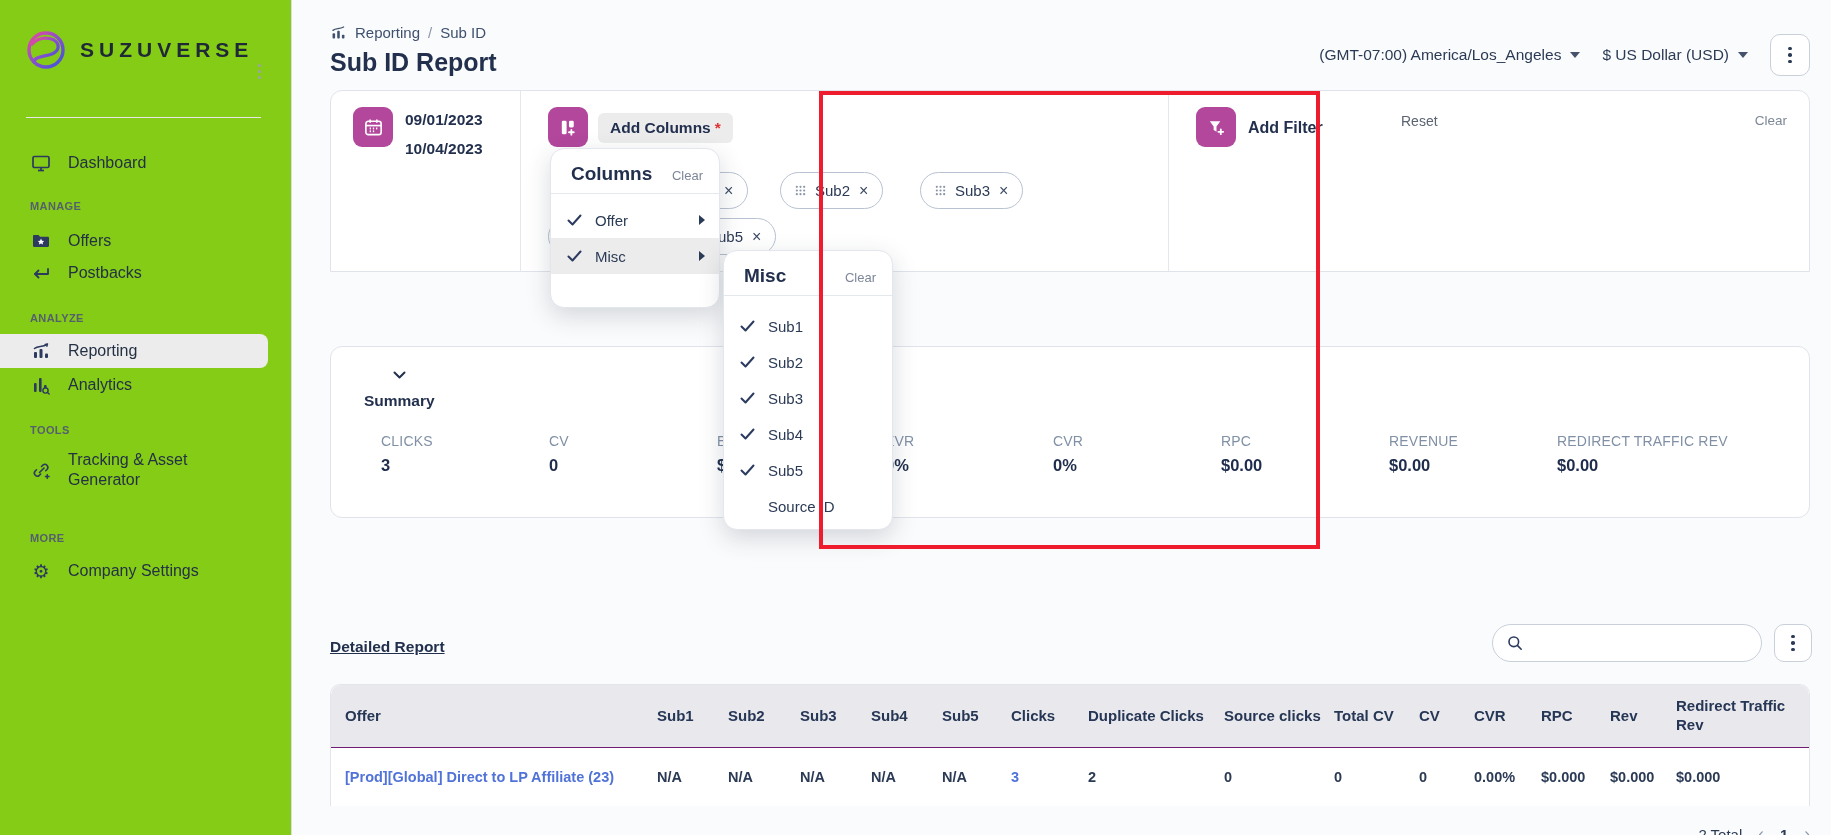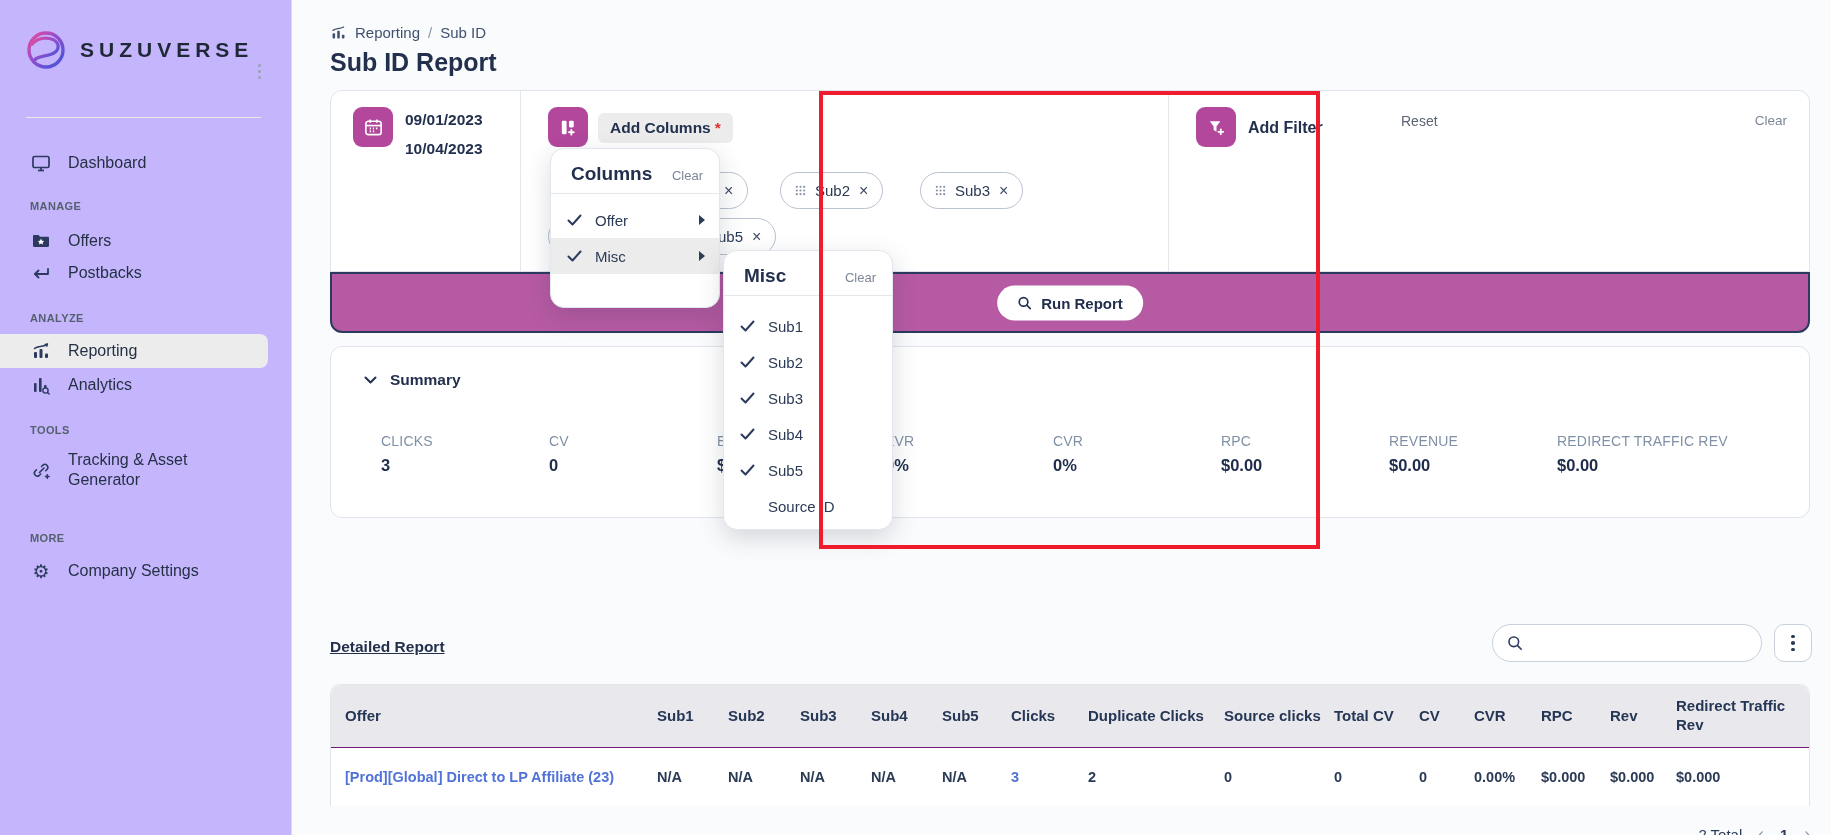--- a/index.html
+++ b/index.html
@@ -1,21 +1,21 @@
 <!DOCTYPE html>
 <html><head>
 <meta charset="utf-8">
 <style>
   * { margin:0; padding:0; box-sizing:border-box; }
   html,body { background:#fff; }
   body { font-family:"Liberation Sans", sans-serif; color:#26344f; }
   #app { position:relative; width:1831px; height:835px; overflow:hidden; background:#fafbfc; }
 
   
-  .sidebar { position:absolute; left:0; top:0; width:292px; height:835px; background:#c4b5fd; border-right:1px solid #d9dce1; }
+  .sidebar { position:absolute; left:0; top:0; width:292px; height:835px; background:#84cc16; border-right:1px solid #d9dce1; }
   .logo-row { position:absolute; left:24px; top:28px; display:flex; align-items:center; gap:12px; }
   .brand { font-size:21px; font-weight:bold; letter-spacing:5px; color:#1e2836; }
   .side-divider { position:absolute; left:26px; right:30px; top:117px; border-top:1px solid #e8e8e8; }
   .side-handle { position:absolute; left:258px; top:64px; display:flex; flex-direction:column; gap:3px; }
   .side-handle i { width:3px; height:3px; border-radius:50%; background:#9aa3af; }
   .nav-item { position:absolute; left:0; display:flex; align-items:center; gap:16px; padding-left:30px; height:34px; width:268px; font-size:16px; color:#243145; cursor:pointer; }
   .nav-item.active { background:#ececec; border-radius:0 8px 8px 0; }
   .nav-item .lbl { line-height:1.25; }
   .sec-label { position:absolute; left:30px; font-size:11px; font-weight:600; letter-spacing:.4px; color:#55606e; }
   .nav-ico { width:22px; display:flex; justify-content:center; flex:none; }
@@ -60,21 +60,21 @@
   .menu-row.hl { background:#ececec; }
   .menu-row .grow { flex:1; }
   .arr-r { width:0; height:0; border-top:5px solid transparent; border-bottom:5px solid transparent; border-left:6px solid #2b3a55; }
   .chk { width:16px; flex:none; display:flex; }
   .chk.empty svg { visibility:hidden; }
   .cols-popup { left:258px; top:148px; width:170px; height:160px; z-index:10; }
   .misc-popup { left:431px; top:250px; width:170px; height:280px; z-index:12; }
 
   
   .summary-card { left:38px; top:346px; width:1480px; height:172px; }
-  .sec-head { position:absolute; left:33px; top:24px; display:flex; align-items:center; gap:13px; font-size:15.5px; font-weight:bold; color:#22304e; cursor:pointer; }
+  .sec-head { position:absolute; left:33px; top:24px; display:flex; align-items:center; gap:13px; font-size:15.5px; font-weight:bold; color:#22304e; cursor:pointer;flex-direction:column; }
   .stat { position:absolute; top:86px; }
   .stat .s-lbl { font-size:14px; color:#8090a6; letter-spacing:.2px; }
   .stat .s-val { margin-top:7px; font-size:16.5px; font-weight:bold; color:#1f2d4d; }
   .perf-card { left:38px; top:538px; width:1480px; height:72px; }
   .perf-card .sec-head { top:26px; }
 
   
   .detail-title { position:absolute; left:38px; top:638px; font-size:15.5px; font-weight:bold; color:#22304e;text-decoration:underline; }
   .search-box { position:absolute; left:1200px; top:624px; width:270px; height:38px; border:1px solid #c9d0da; border-radius:19px; background:#fff; display:flex; align-items:center; padding:0 14px; gap:8px; }
   .search-box input { border:none; outline:none; flex:1; font-size:14px; font-family:inherit; color:#2b3a55; background:transparent; }
@@ -215,20 +215,35 @@
             <rect x="14" y="12.5" width="3" height="4.5" rx="1" fill="#3f516f"></rect>
             <path d="M3.5 7.5 C7 4.5 11 6.5 16 3.5" fill="none" stroke="#3f516f" stroke-width="1.6" stroke-linecap="round"></path>
           </svg>
       </span>
       <span>Reporting</span>
       <span class="sep">/</span>
       <span>Sub ID</span>
     </div>
     <div class="page-title">Sub ID Report</div>
 
+    <div class="top-right">
+      <div class="dd">
+        <span>(GMT-07:00) America/Los_Angeles</span>
+        <span class="caret"></span>
+      </div>
+      <div class="dd">
+        <span>$ US Dollar (USD)</span>
+        <span class="caret"></span>
+      </div>
+      <div class="kebab-btn">
+          <i></i>
+          <i></i>
+          <i></i>
+        </div>
+    </div>
 
     <div class="card filter-card">
       <div class="vdiv" style="left:189px;"></div>
       <div class="vdiv" style="left:837px;"></div>
 
       <div class="sq-ico" style="left:22px; top:16px;">
         <svg width="21" height="21" viewBox="0 0 22 22" fill="none" stroke="#fff" stroke-width="1.7">
             <rect x="3" y="4.5" width="16" height="14" rx="2.5"></rect>
             <line x1="7.5" y1="2.5" x2="7.5" y2="6"></line>
             <line x1="14.5" y1="2.5" x2="14.5" y2="6"></line>
@@ -364,31 +379,20 @@
               <circle cx="2" cy="10" r="1.2"></circle>
               <circle cx="6" cy="10" r="1.2"></circle>
               <circle cx="10" cy="10" r="1.2"></circle>
             </g>
           </svg>
         </span>
       <span>Sub5</span>
       <span class="x">×</span>
     </div>
 
-    <div class="run-bar">
-      <div class="run-btn">
-        <span>
-            <svg width="15" height="15" viewBox="0 0 16 16" fill="none" stroke="#22304e" stroke-width="1.8">
-              <circle cx="6.8" cy="6.8" r="4.6"></circle>
-              <line x1="10.4" y1="10.4" x2="14" y2="14" stroke-linecap="round"></line>
-            </svg>
-          </span>
-        <span>Run Report</span>
-      </div>
-    </div>
 
     <div class="popup cols-popup">
       <div class="popup-head">
         <span class="popup-title">Columns</span>
         <span class="popup-clear">Clear</span>
       </div>
       <div style="height:8px;"></div>
       <div class="menu-row">
         <span class="chk">
             <svg width="15" height="12" viewBox="0 0 15 12" fill="none" stroke="#2b3a5e" stroke-width="2" stroke-linecap="round" stroke-linejoin="round">

